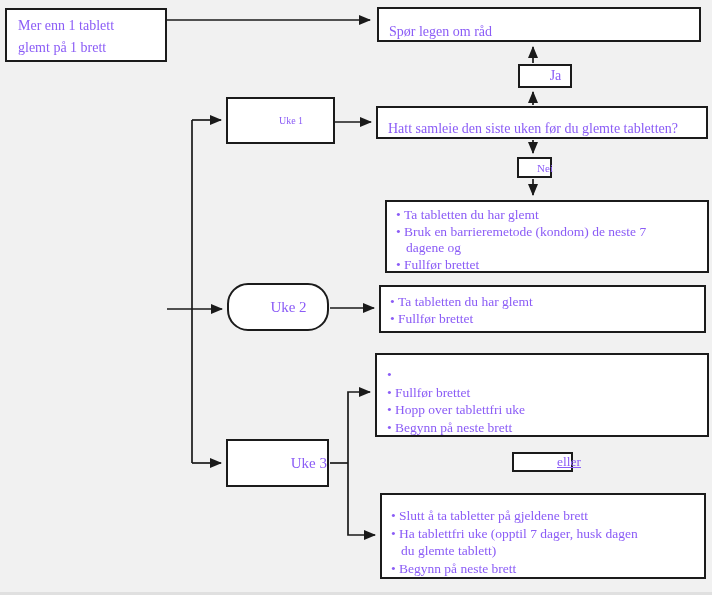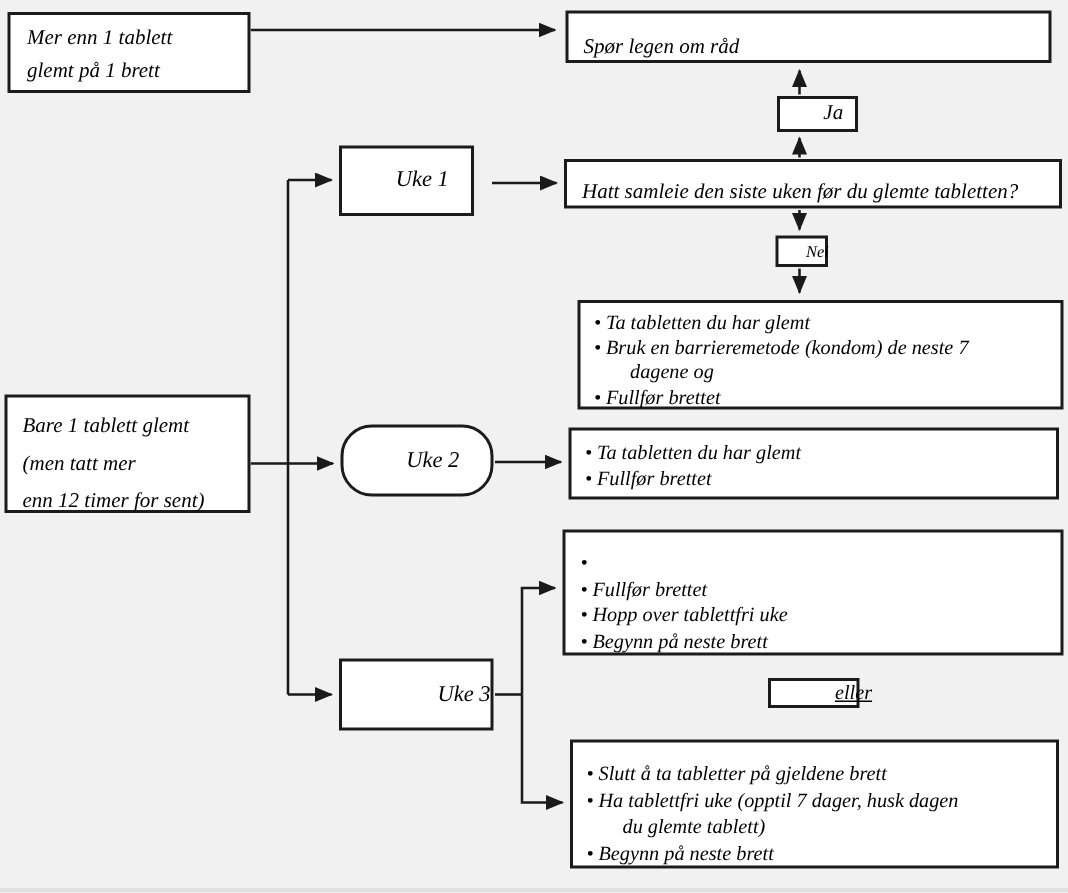--- a/index.html
+++ b/index.html
@@ -1,53 +1,52 @@
 <!DOCTYPE html>
 <html><head>
 <meta charset="utf-8">
 <style>
   html,body{margin:0;padding:0;}
   .stage{
     position:relative;
     width:712px;height:595px;
     background:#f1f1f1;
     font-family:"Liberation Serif","DejaVu Serif",serif;
-    color:#000000;
+    color:#8b5cf6;
     overflow:hidden;
-    font-style:italic;
   }
   .connectors{position:absolute;left:0;top:0;width:712px;height:595px;pointer-events:none;}
   .box{
     position:absolute;
     background:#ffffff;
     border:2px solid #1b1b1b;
     box-sizing:border-box;
     font-size:14px;
     padding-left:21px;
   }
   .center{display:flex;align-items:center;justify-content:center;}
   .vcenter{display:flex;align-items:flex-end;}
   #b-more{left:5px;top:8px;width:162px;height:54px;padding:5px 0 0 11px;line-height:22px;}
   #b-ask{left:377px;top:7px;width:324px;height:35px;padding-left:10px;}
   #b-ja{left:518px;top:64px;width:54px;height:24px;}
   #b-question{left:376px;top:106px;width:332px;height:33px;padding-left:10px;}
   #b-nei{left:517px;top:157px;width:35px;height:21px;font-size:11px;}
-  #b-week1{left:226px;top:97px;width:90px;height:47px;font-size:15px;}
+  #b-week1{left:226px;top:97px;width:109px;height:47px;font-size:10px;}
   #b-w1res{left:385px;top:200px;width:324px;height:73px;padding:5px 6px 0 9px;font-size:13.5px;line-height:16.5px;}
   #b-only{left:3px;top:263px;width:164px;height:79px;padding:7px 0 0 10px;line-height:25px;}
   #b-week2{left:227px;top:283px;width:102px;height:48px;font-size:15px;border-radius:21px;}
   #b-w2res{left:379px;top:285px;width:327px;height:48px;padding:6px 6px 0 9px;font-size:13.5px;line-height:17px;}
   #b-week3{left:226px;top:439px;width:103px;height:48px;font-size:15px;justify-content:flex-end;}
   #b-w3a{left:375px;top:353px;width:334px;height:84px;padding:11px 6px 0 10px;font-size:13.5px;line-height:17.5px;}
   #b-eller{left:512px;top:452px;width:61px;height:20px;font-size:13.5px;}
   #b-eller .u{text-decoration:underline;margin-left:32px;}
   #b-w3b{left:380px;top:493px;width:326px;height:86px;padding:12px 6px 0 9px;font-size:13.5px;line-height:17.5px;}
   .brow{display:flex;}
   .dot{flex:0 0 8px;width:8px;}
-  .cont{margin-left:24px;}
+  .cont{margin-left:10px;}
   .bottom-edge{position:absolute;left:0;bottom:0;width:712px;height:3px;background:#e0e0e0;}
   svg path{stroke:#1a1a1a;stroke-width:1.7;fill:none;}
   svg .ah{fill:#1a1a1a;stroke:none;}
 </style>
 </head>
 <body>
 
 <div class="stage">
 
   <svg class="connectors" viewBox="0 0 712 595">
@@ -108,25 +107,20 @@
     </div>
     <div class="brow cont">
       <span>dagene og</span>
     </div>
     <div class="brow">
       <span class="dot">•</span>
       <span>Fullfør brettet</span>
     </div>
   </div>
 
-  <div class="box" id="b-only">
-    <div>Bare 1 tablett glemt</div>
-    <div>(men tatt mer</div>
-    <div>enn 12 timer for sent)</div>
-  </div>
 
   <div class="box center" id="b-week2">
     <span>Uke 2</span>
   </div>
 
   <div class="box" id="b-w2res">
     <div class="brow">
       <span class="dot">•</span>
       <span>Ta tabletten du har glemt</span>
     </div>

